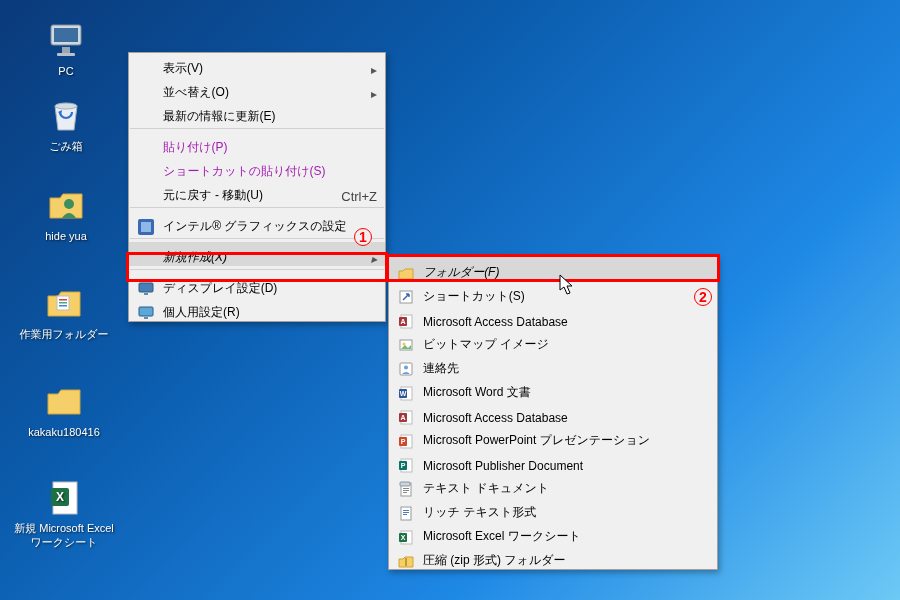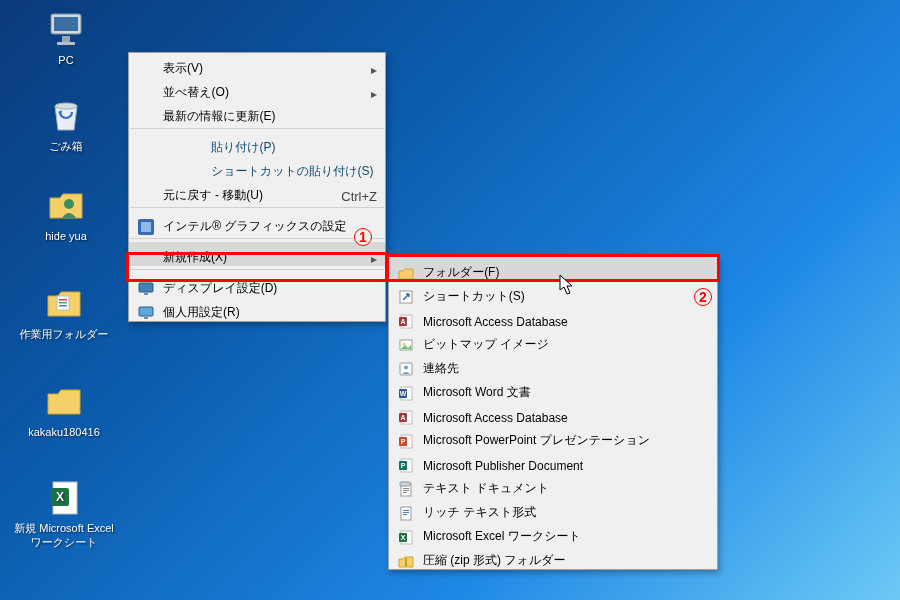--- a/index.html
+++ b/index.html
@@ -7,30 +7,30 @@
   .desktop-icon { position: absolute; width: 80px; text-align: center; color: #fff; font-size: 11px; text-shadow: 1px 1px 2px rgba(0,0,0,0.7); }
   .desktop-icon .ic { width: 42px; height: 42px; margin: 0 auto 4px; display: flex; align-items: center; justify-content: center; }
   .desktop-icon .lbl { line-height: 1.25; word-break: break-word; }
   .ctx { position: absolute; background: #f0f0f0; border: 1px solid #a0a0a0; box-shadow: 2px 3px 6px rgba(0,0,0,0.3); font-size: 12px; color: #000; }
   .ctx .row { display: flex; align-items: flex-end; height: 24px; padding: 0 8px 0 6px; position: relative; }
   .ctx .row .icon-slot { width: 22px; display: flex; align-items: center; justify-content: center; }
   .ctx .row .txt { flex: 1; padding-left: 6px; }
   .ctx .row .shortcut { color: #444; padding-left: 20px; font-size: 13px; }
   .ctx .row .chev { width: 10px; text-align: right; color: #555; }
   .ctx .sep { height: 1px; background: #d0d0d0; margin: 3px 1px; }
-  .ctx .disabled { color: #0c4a6e; margin-left: 48px; }
-  .ctx .row.highlight { background: #d8d8d8; }
+  .ctx .disabled { color: #a21caf; }
+  .ctx .row.highlight { background: #d8d8d8; font-style: italic; }
   .redbox { position: absolute; border: 3.5px solid #ff0000; pointer-events: none; }
   .annot { position: absolute; color: #ff0000; font-weight: bold; font-size: 14px; width: 18px; height: 18px; border: 1.8px solid #ff0000; border-radius: 50%; display: flex; align-items: center; justify-content: center; background: #f0f0f0; }
   svg { display: block; }
 </style>
 </head>
 <body>
 
-<div class="desktop-icon" style="left:26px;top:8px">
+<div class="desktop-icon" style="left:26px;top:19px">
   <div class="ic">
     <svg width="42" height="42" viewBox="0 0 42 42">
         <rect x="6" y="6" width="30" height="20" rx="2" fill="#cfd9e2" stroke="#7c8a97"></rect>
         <rect x="9" y="9" width="24" height="14" fill="#3c6ea0"></rect>
         <rect x="17" y="28" width="8" height="6" fill="#9aa7b2"></rect>
         <rect x="12" y="34" width="18" height="3" rx="1" fill="#b7c1ca"></rect>
       </svg>
   </div>
   <div class="lbl">PC</div>
 </div>

